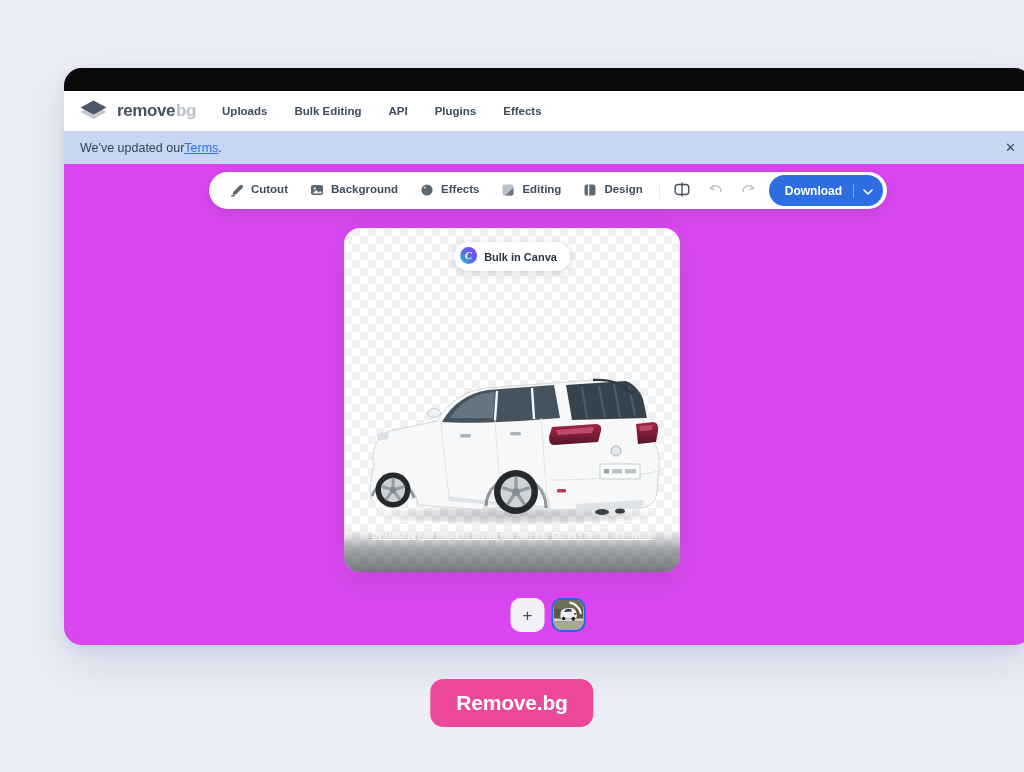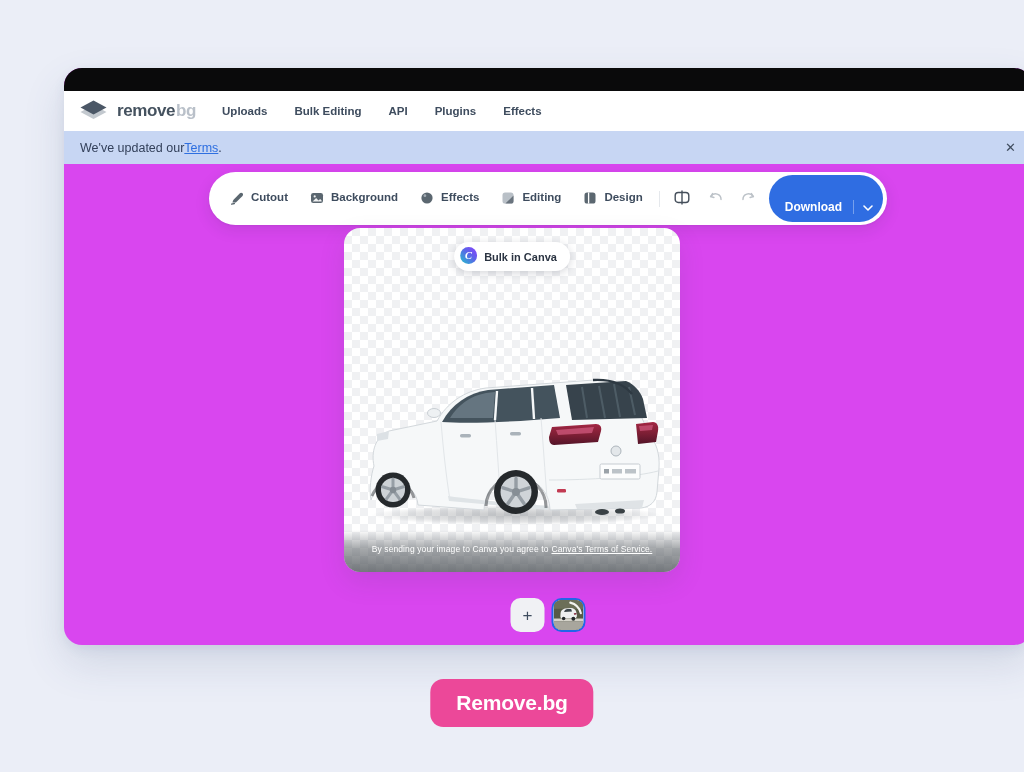--- a/index.html
+++ b/index.html
@@ -57,21 +57,21 @@
     display:flex; align-items:flex-start; gap:7px; padding:6px 11px;
     background:none; border:none; cursor:pointer;
     font-family:"Liberation Sans",sans-serif;
     font-size:11.5px; font-weight:600; color:#3e4c5e; white-space:nowrap;
   }
   .icon-btn { display:flex; align-items:center; padding:6px 9px; background:none; border:none; cursor:pointer; }
   .tb-divider { width:1px; height:16px; background:#e5e8ec; margin:0 5px; }
   .download-btn {
     display:flex; align-items:center; gap:0; margin-left:4px;
     background:#2f6de2; border:none; border-radius:999px; cursor:pointer;
-    padding:24px 10px 8px 16px; color:#fff;
+    padding:8px 10px 8px 16px; color:#fff;
   }
   .download-btn .dl-label { font-size:12px; font-weight:700; color:#fff; }
   .dl-sep { width:1px; height:14px; background:rgba(255,255,255,.35); margin:0 9px 0 11px; }
 
   
   .canvas {
     position:absolute; left:280px; top:160px; width:336px; height:344px;
     border-radius:16px; overflow:hidden;
     background-color:#fff;
     background-image:conic-gradient(#f0f1f3 25%, transparent 0 50%, #f0f1f3 0 75%, transparent 0);
@@ -85,23 +85,23 @@
     padding:5px 13px 5px 6px;
     font-family:"Liberation Sans",sans-serif;
     font-size:11px; font-weight:700; color:#2b3442; white-space:nowrap;
     box-shadow:0 2px 9px rgba(20,30,50,.18);
     z-index:3;
   }
   .car-layer { position:absolute; inset:0; z-index:1; }
   .canvas-consent {
     position:absolute; left:0; right:0; bottom:0; height:42px; z-index:2;
     background:linear-gradient(to bottom, rgba(100,105,110,0) 0%, rgba(92,97,102,.55) 45%, rgba(86,91,96,.82) 100%);
-    display:flex; align-items:flex-end; justify-content:center;
+    display:flex; justify-content:center;
     padding-bottom:18px;
-    font-size:8.5px; color:#fff; letter-spacing:.1px; white-space:nowrap;
+    font-size:8.5px; color:#fff; letter-spacing:.1px; white-space:nowrap;text-decoration:underline;
   }
   .canvas-consent a { color:#fff; text-decoration:underline; cursor:pointer; margin-left:3px; }
 
   
   .thumbs {
     position:absolute; left:50%; transform:translateX(-50%); top:530px;
     display:flex; align-items:center; gap:7px;
   }
   .add-thumb {
     width:34px; height:34px; border-radius:10px; background:#f0f1f4; border:none;

